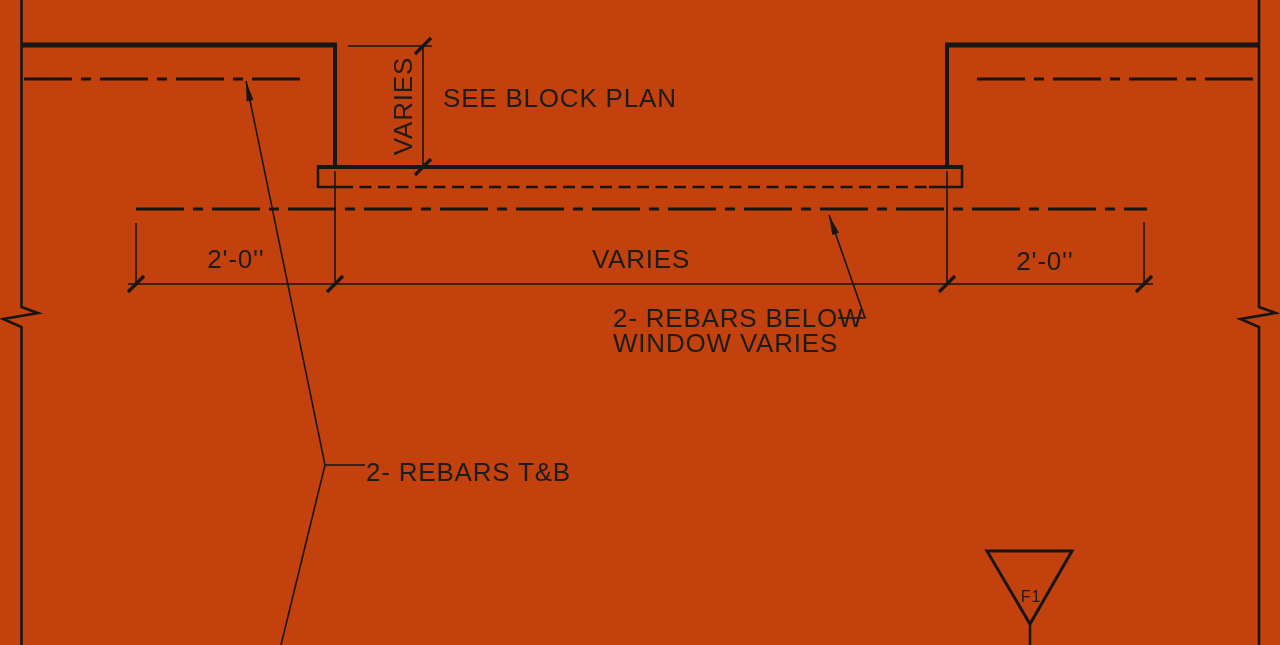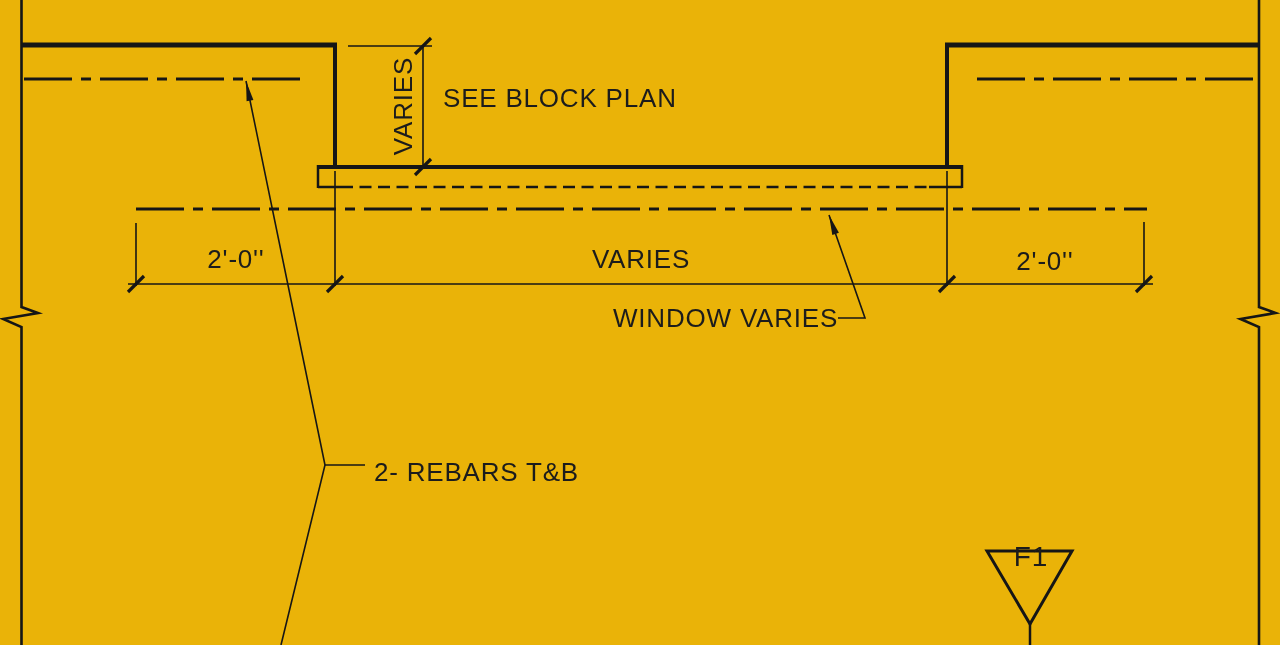--- a/index.html
+++ b/index.html
@@ -1,19 +1,19 @@
 <!DOCTYPE html>
 <html><head>
 <meta charset="utf-8">
 <style>
   html,body{margin:0;padding:0;background:#ffffff;}
   #canvas{
     position:relative;
     width:1280px;height:645px;
-    background:#eab308;
+    background:#c2410c;
     overflow:hidden;
     font-family:"Liberation Sans", sans-serif;
   }
   #linework{position:absolute;left:0;top:0;}
   .lbl{
     position:absolute;
     color:#1c1c1c;
     font-size:26px;
     line-height:26px;
     letter-spacing:0.8px;
@@ -82,20 +82,21 @@
 
   <div class="lbl rot" style="left:403px;top:106px;">VARIES</div>
 
   <div class="lbl centered" style="left:236px;top:246px;">2'-0''</div>
 
   <div class="lbl centered" style="left:641px;top:246px;">VARIES</div>
 
   <div class="lbl centered" style="left:1045px;top:248px;">2'-0''</div>
 
   <div class="lbl two-line" style="left:613px;top:306px;">
+    <div>2- REBARS BELOW</div>
     <div>WINDOW VARIES</div>
   </div>
 
-  <div class="lbl" style="left:374px;top:459px;">2- REBARS T&amp;B</div>
+  <div class="lbl" style="left:366px;top:459px;">2- REBARS T&amp;B</div>
 
-  <div class="lbl centered" style="left:1031px;top:544px;font-size:28px;">F1</div>
+  <div class="lbl centered" style="left:1031px;top:584px;font-size:16px;">F1</div>
 
 </div>
 
 </body></html>

